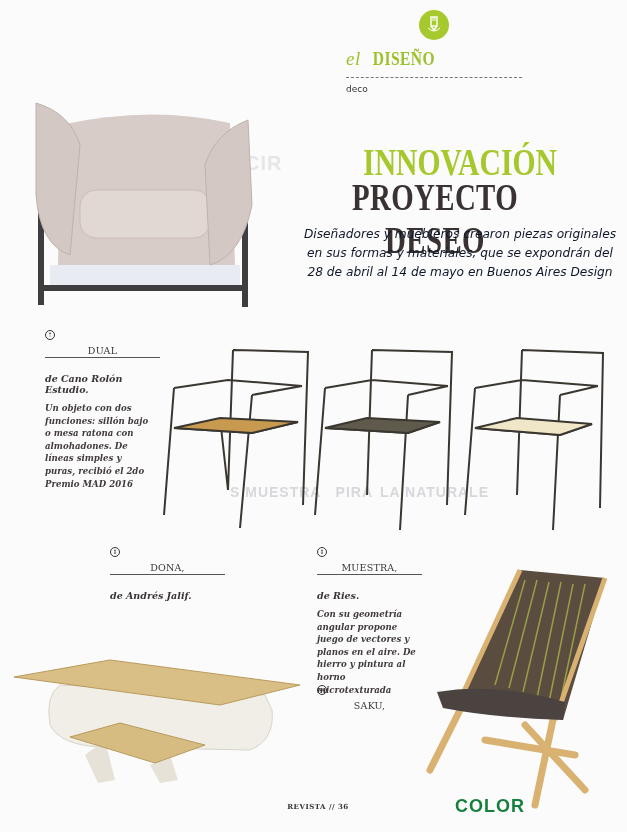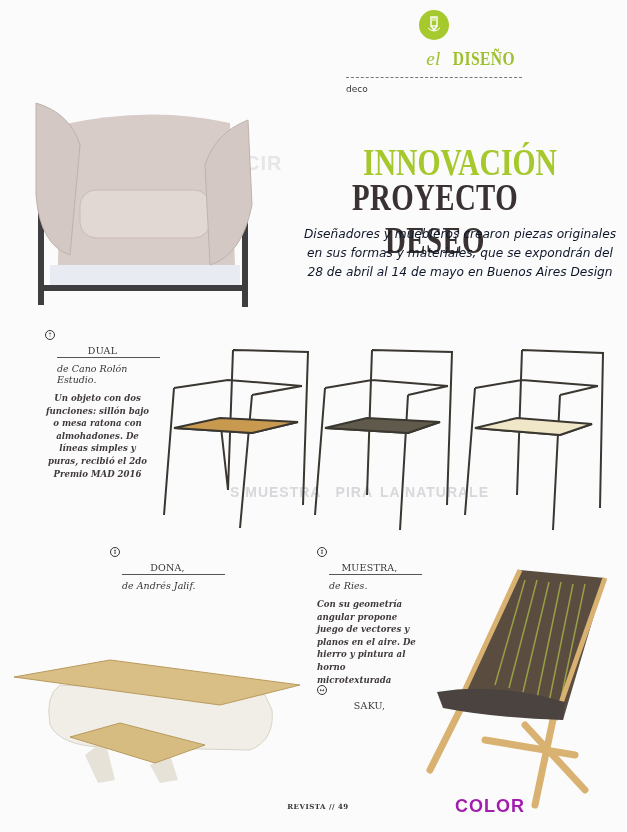--- a/index.html
+++ b/index.html
@@ -2,51 +2,51 @@
 <html><head>
 <meta charset="utf-8">
 <style>
   * { box-sizing: border-box; margin: 0; padding: 0; }
   html, body { width: 627px; height: 832px; background: #fbfbfb; overflow: hidden; }
   body { position: relative; font-family: "DejaVu Serif", serif; color: #2a2625; }
   .abs { position: absolute; }
 
   
   .section-badge { left: 419px; top: 10px; width: 30px; height: 30px; border-radius: 50%; background: #a6c92e; display: flex; align-items: center; justify-content: center; }
-  .section-title { left: 346px; top: 48px; width: 176px; text-align: right; font-family: "Liberation Serif", serif; font-size: 19px; color: #9dc12c; letter-spacing: 0.5px; }
+  .section-title { left: 346px; top: 48px; width: 176px; text-align: left; font-family: "Liberation Serif", serif; font-size: 19px; color: #9dc12c; letter-spacing: 0.5px; }
   .section-title .el { font-style: italic; }
   .section-title .main { font-weight: bold; transform: scaleX(0.82); display: inline-block; }
   .section-rule { left: 346px; top: 77px; width: 176px; border-top: 1px dashed #777; }
   .section-sub { left: 346px; top: 84px; width: 176px; text-align: left; font-family: "DejaVu Sans", sans-serif; font-size: 9px; color: #333; }
 
   
   .kicker { left: 300px; top: 140px; width: 320px; text-align: center; font-family: "Liberation Serif", serif; font-weight: bold; font-size: 38px; color: #a5c82c; transform: scaleX(0.78); transform-origin: center; }
   .headline { left: 285px; top: 176px; width: 300px; text-align: center; font-family: "Liberation Serif", serif; font-weight: bold; font-size: 37px; color: #3a3232; transform: scaleX(0.78); letter-spacing: 0.5px; }
   .lede { left: 302px; top: 225px; width: 316px; text-align: center; font-family: "DejaVu Sans", sans-serif; font-style: italic; font-size: 12.2px; line-height: 19px; color: #0f172a; }
 
   
   .caption { font-family: "DejaVu Serif", serif; color: #3a3535; }
   .caption .cap-icon { width: 10px; height: 10px; border: 1.3px solid #333; border-radius: 50%; display: flex; align-items: center; justify-content: center; font-size: 6px; font-family: "DejaVu Sans", sans-serif; line-height: 1; margin-bottom: 5px; }
   .caption .name { font-size: 9.5px; letter-spacing: 0.2px; text-align: center; }
-  .caption .author { font-size: 9.5px; font-style: italic; font-weight: normal; border-top: 1px solid #555; padding-top: 5px; margin-top: 1px; margin-left: 12px; }
+  .caption .author { font-size: 9.5px; font-style: italic; font-weight: bold; border-top: 1px solid #555; padding-top: 15px; margin-top: 1px; }
   .caption .desc { font-size: 8.6px; font-style: italic; font-weight: bold; line-height: 12.6px; margin-top: 7px; color: #403a3a; }
 
   .footer { left: 278px; top: 802px; width: 80px; text-align: center; font-family: "DejaVu Serif", serif; font-size: 7px; font-weight: bold; letter-spacing: 0.5px; color: #333; }
 
   
   .ghost { color: #e6e6e8; font-family: Liberation Sans, sans-serif; font-weight: bold; font-size: 20px; letter-spacing: 1px; margin-top: 26px; }
 </style>
 </head>
 <body>
 
 <div class="abs ghost" style="left:140px;top:126px;">CAMI</div>
 <div class="abs ghost" style="left:245px;top:126px;">CIR</div>
 <div class="abs ghost" style="left:230px;top:458px;font-size:14px;color:#d8d8dc;">S MUESTRA &nbsp; PIRA</div>
 <div class="abs ghost" style="left:380px;top:458px;font-size:14px;color:#d8d8dc;">LA NATURALE</div>
-<div class="abs ghost" style="left:455px;top:770px;font-size:18px;color:#a21caf;">COLOR</div>
+<div class="abs ghost" style="left:455px;top:770px;font-size:18px;color:#15803d;">COLOR</div>
 
 <div class="abs section-badge">
   <svg width="18" height="20" viewBox="0 0 18 20">
     <rect x="6" y="2" width="6" height="9" fill="none" stroke="#fff" stroke-width="1.4"></rect>
     <line x1="8" y1="2" x2="8" y2="6" stroke="#fff" stroke-width="1"></line>
     <line x1="10" y1="2" x2="10" y2="6" stroke="#fff" stroke-width="1"></line>
     <path d="M6 11 L9 15 L12 11" fill="none" stroke="#fff" stroke-width="1.4"></path>
     <path d="M3 13 Q9 19 15 13" fill="none" stroke="#fff" stroke-width="1"></path>
   </svg>
 </div>
@@ -115,34 +115,34 @@
   </g>
   <line x1="95" y1="10" x2="35" y2="140" stroke="#d9b272" stroke-width="5"></line>
   <line x1="180" y1="18" x2="130" y2="160" stroke="#d9b272" stroke-width="5"></line>
   <path d="M12 132 Q70 122 140 142 L138 160 Q70 158 18 148 Z" fill="#4a4340"></path>
 </svg>
 
 <div class="abs caption" style="left:45px;top:330px;width:115px;">
   <div class="cap-icon">⇡</div>
   <div class="name">DUAL</div>
   <div class="author">de Cano Rolón Estudio.</div>
-  <div class="desc" style="width:105px;text-align:center;">Un objeto con dos funciones: sillón bajo o mesa ratona con almohadones. De líneas simples y puras, recibió el 2do Premio MAD 2016</div>
+  <div class="desc" style="width:105px;">Un objeto con dos funciones: sillón bajo o mesa ratona con almohadones. De líneas simples y puras, recibió el 2do Premio MAD 2016</div>
 </div>
 
 <div class="abs caption" style="left:110px;top:547px;width:115px;">
   <div class="cap-icon">⇕</div>
   <div class="name">DONA,</div>
   <div class="author">de Andrés Jalif.</div>
 </div>
 
 <div class="abs caption" style="left:317px;top:547px;width:105px;">
   <div class="cap-icon">⇕</div>
   <div class="name">MUESTRA,</div>
   <div class="author">de Ries.</div>
   <div class="desc">Con su geometría angular propone juego de vectores y planos en el aire. De hierro y pintura al horno microtexturada</div>
 </div>
 
 <div class="abs caption" style="left:317px;top:685px;width:105px;">
   <div class="cap-icon">↔</div>
   <div class="name">SAKU,</div>
 </div>
 
-<div class="abs footer">REVISTA // 49</div>
+<div class="abs footer">REVISTA // 36</div>
 
 </body></html>

